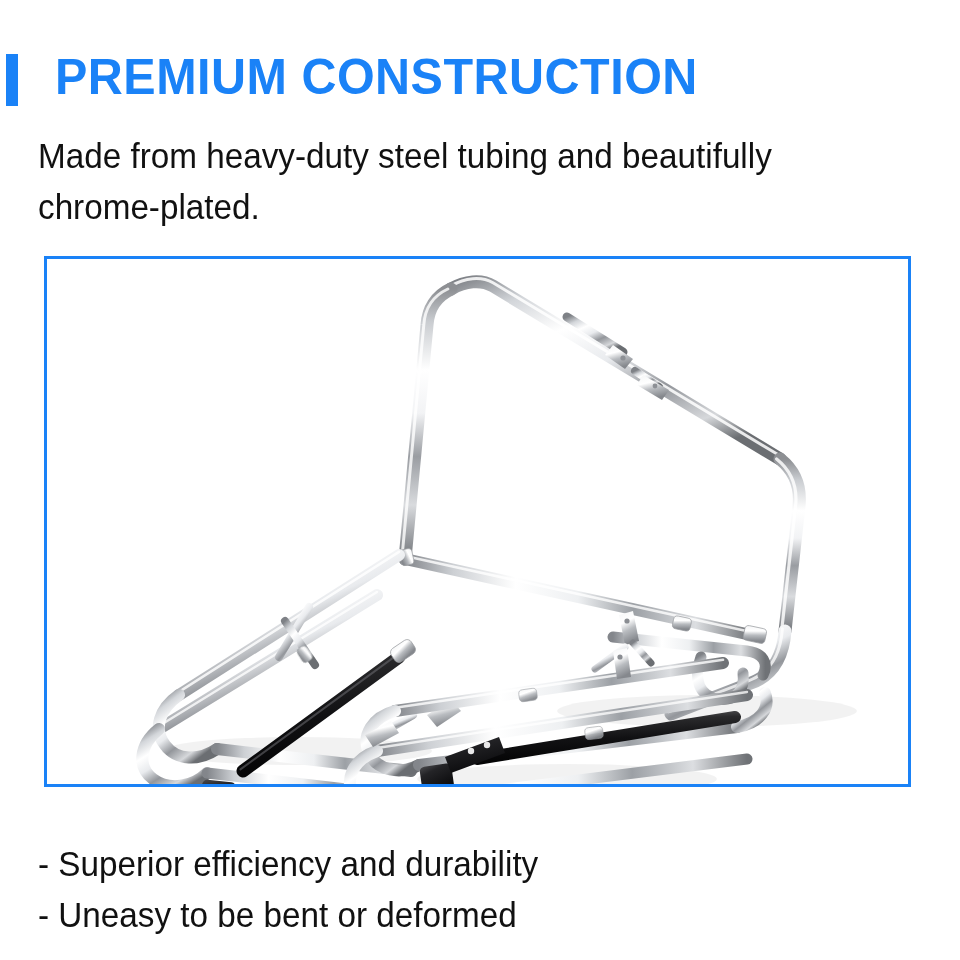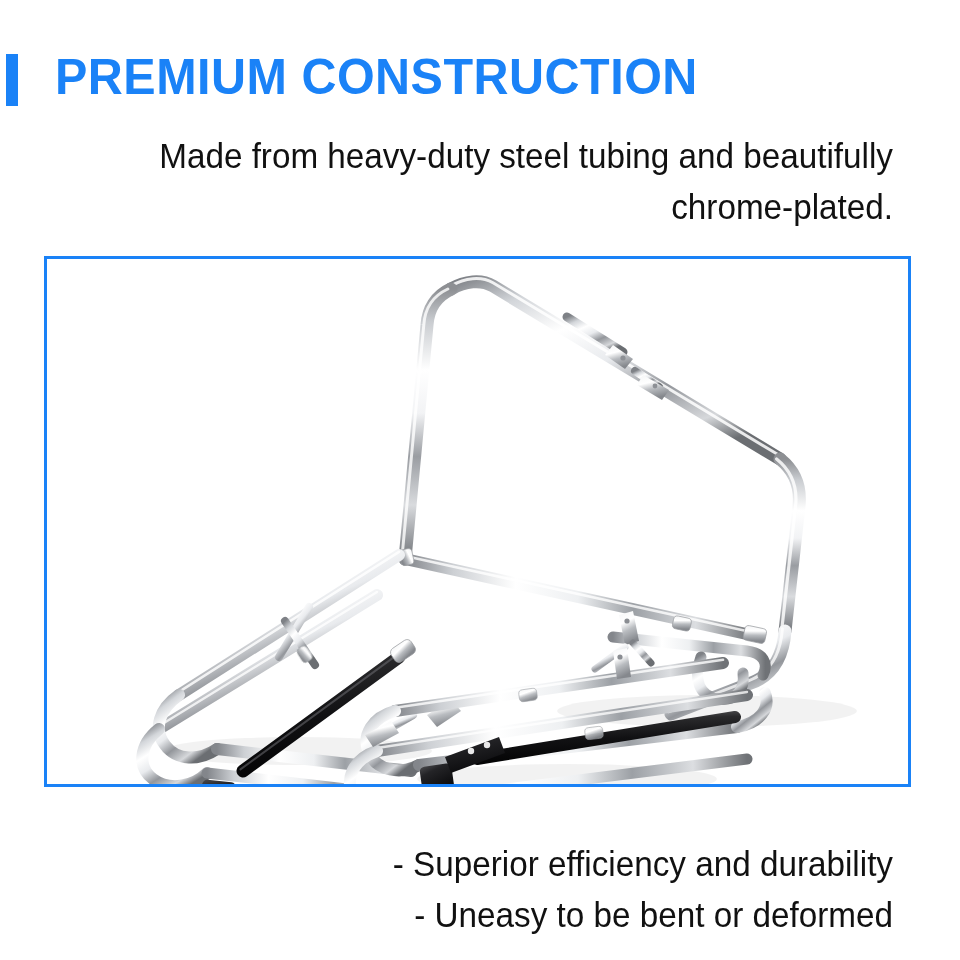--- a/index.html
+++ b/index.html
@@ -3,21 +3,21 @@
 <meta charset="utf-8">
 <style>
   html,body{margin:0;padding:0;}
   body{
     width:960px;height:960px;
     background:#ffffff;
     font-family:"Liberation Sans", sans-serif;
     overflow:hidden;
     position:relative;
   }
-  .page{position:relative;width:960px;height:960px;text-align:right;}
+  .page{position:relative;width:960px;height:960px;}
 
   
   .header{position:absolute;left:0;top:50px;width:960px;height:62px;}
   .accent-bar{
     position:absolute;left:6px;top:4px;width:12px;height:52px;
     background:#1a82f7;
   }
   .title{
     position:absolute;left:55px;top:-4px;
     font-family:"Liberation Sans", sans-serif;

